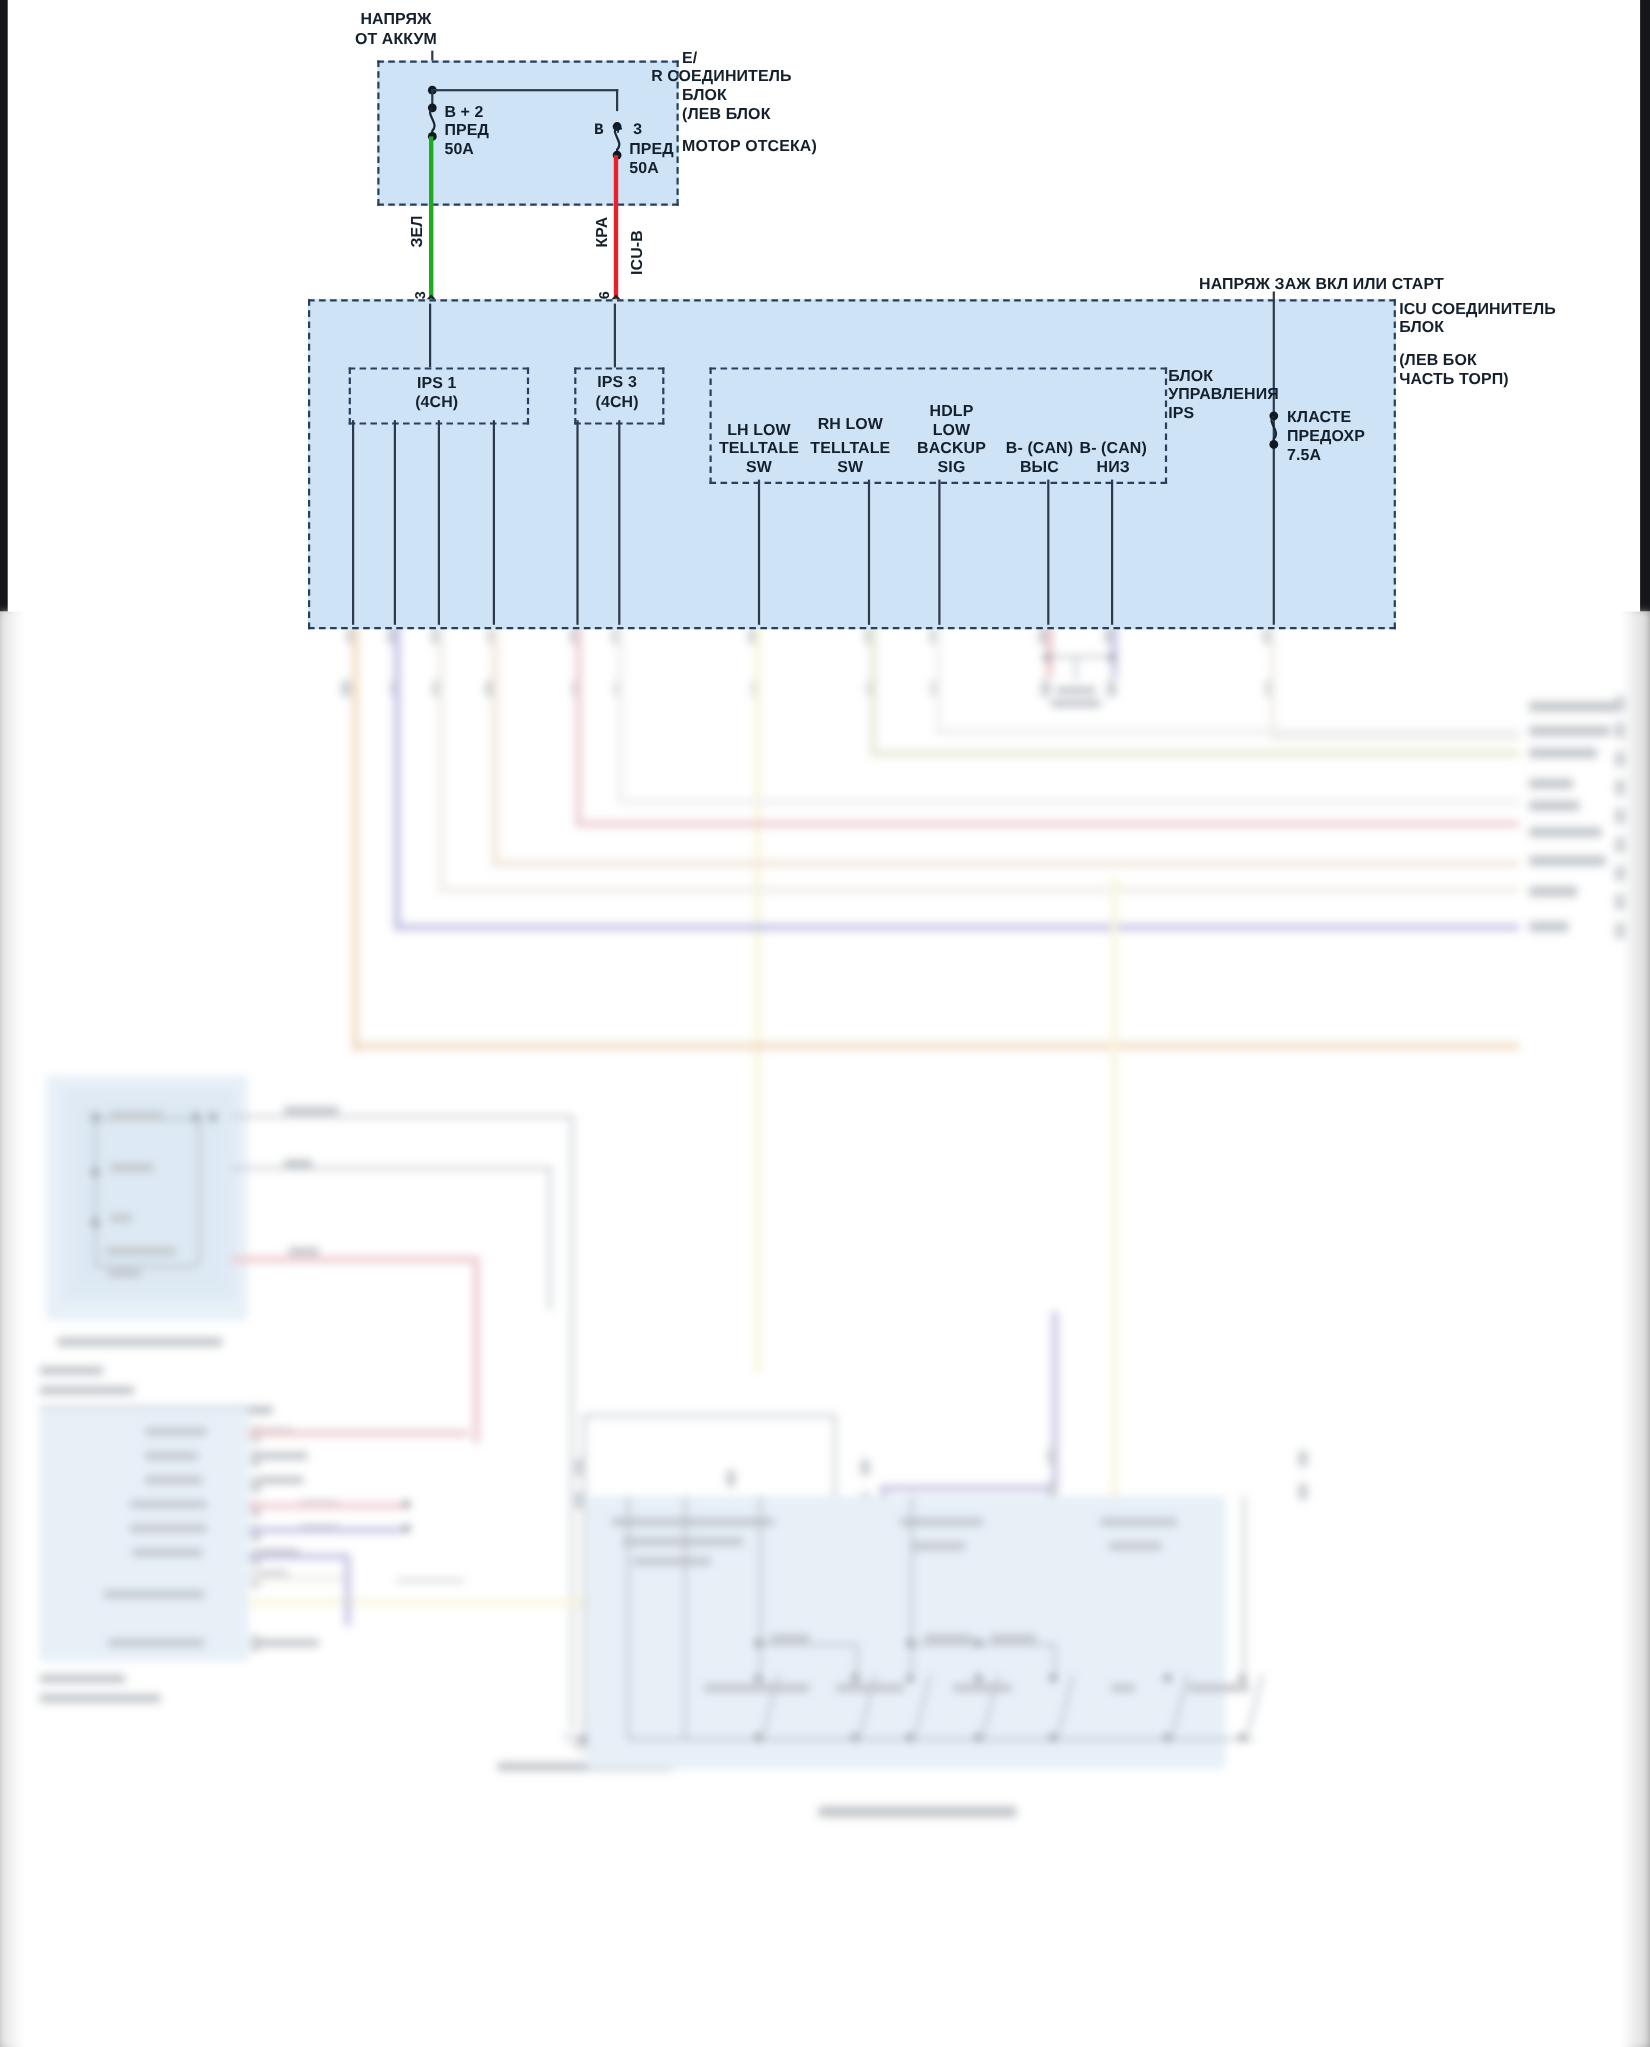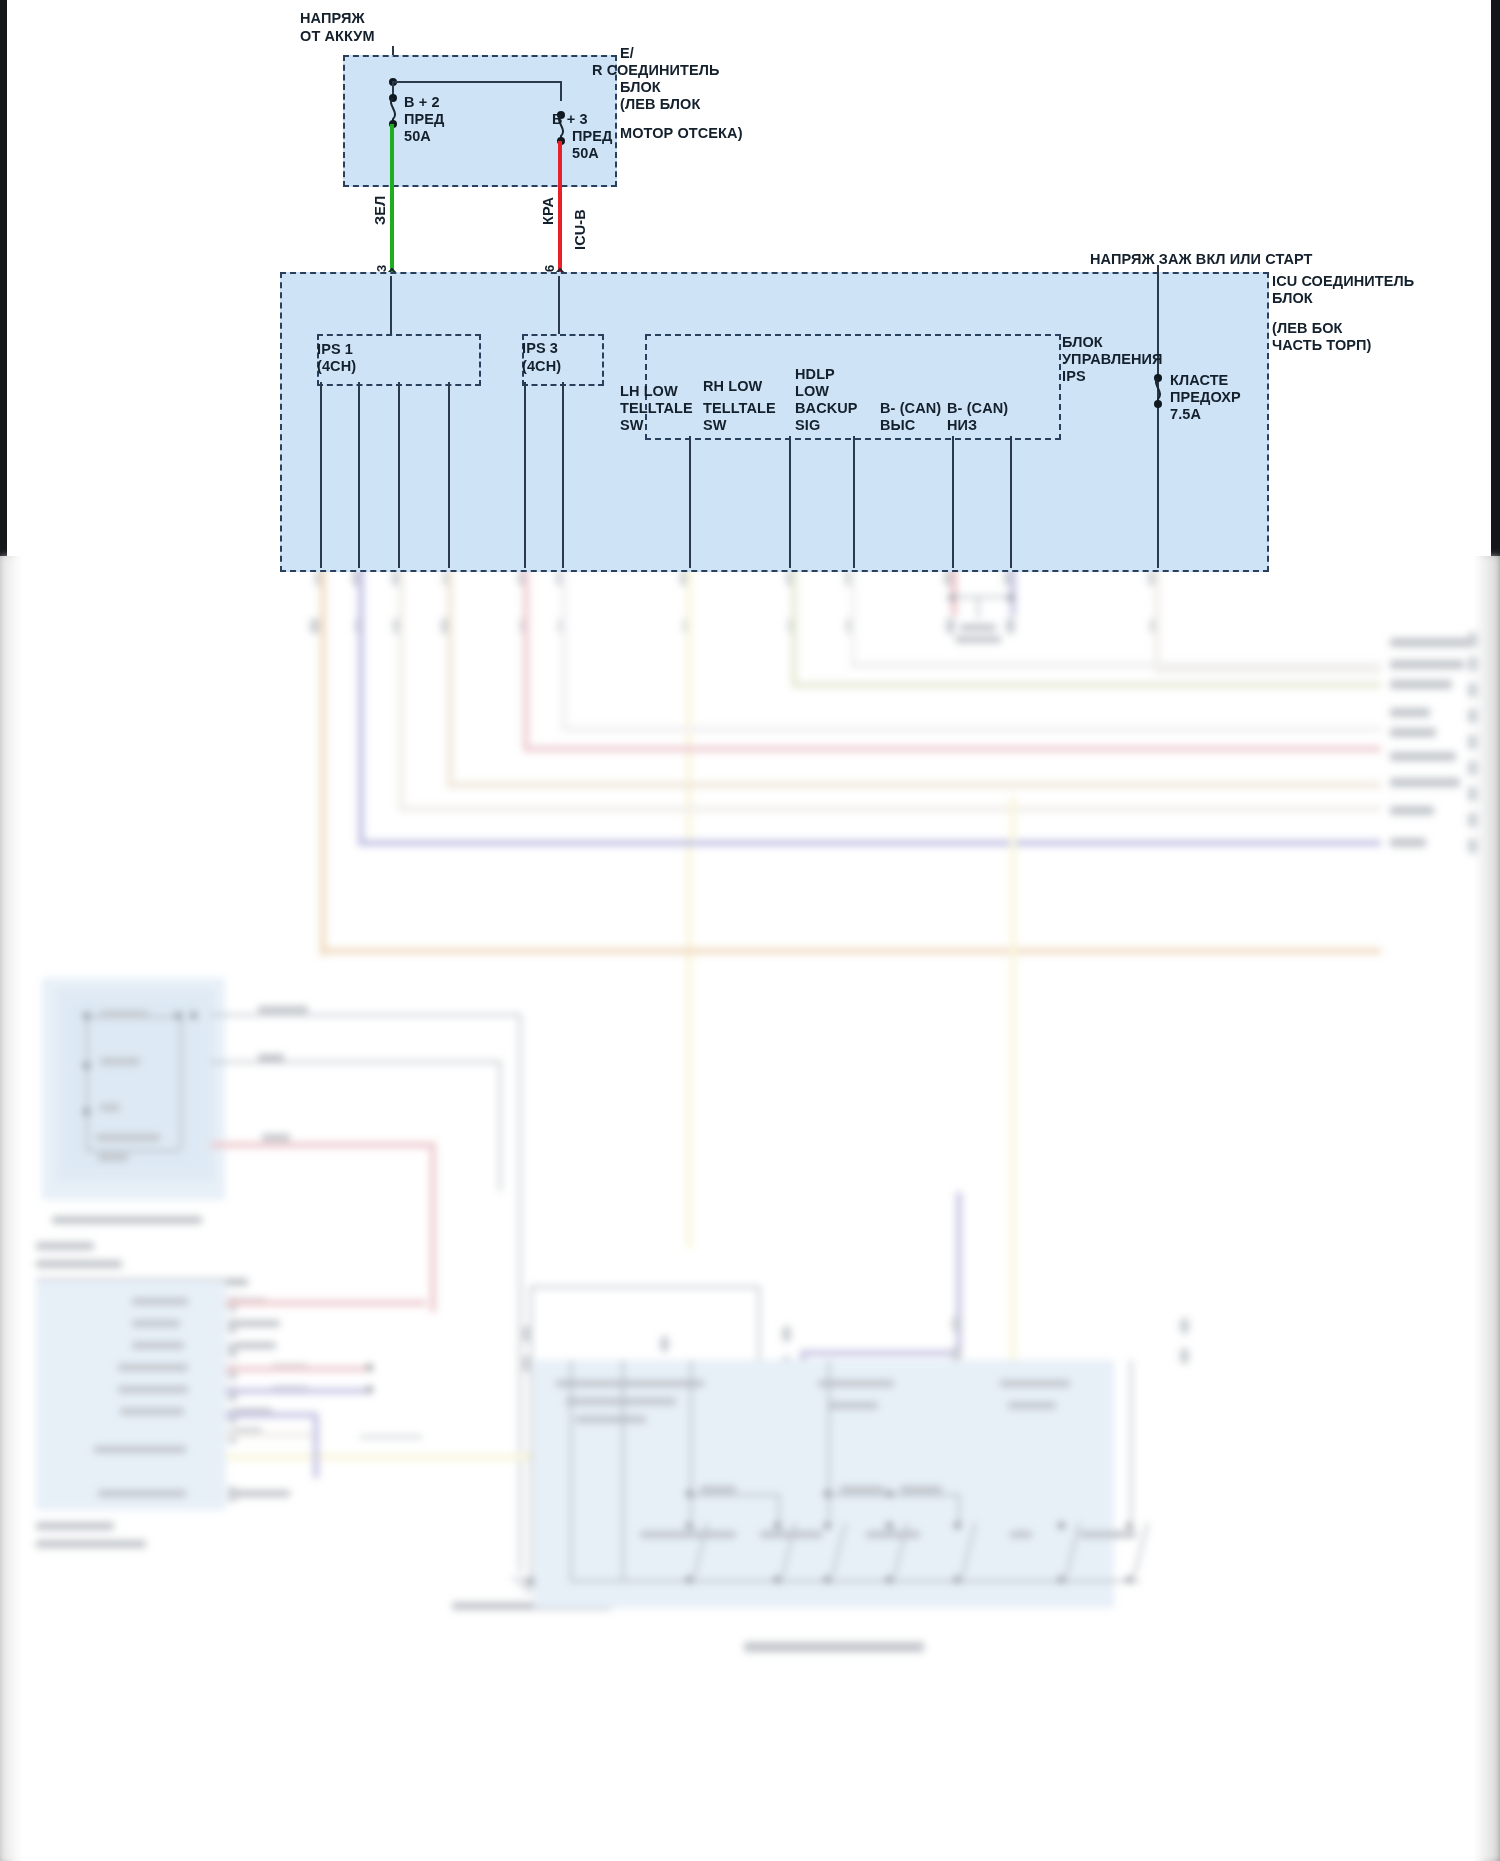--- a/index.html
+++ b/index.html
@@ -24,21 +24,21 @@
   .blk{position:absolute;background:#cfe3f7;}
   .blk.dash{border:2px dashed #28405c;background:#cfe3f7;}
   .wire{position:absolute;background:#2b3a4a;}
   .wire.v{width:2px;}
   .wire.h{height:2px;}
   .wire.green{background:#1fad1f;width:4px;}
   .wire.red{background:#e8202a;width:4px;}
 
   .lbl{position:absolute;color:#14202c;font-size:14.5px;line-height:16.5px;
        white-space:pre;letter-spacing:.1px;}
-  .lbl.c{text-align:left;}
+  .lbl.c{text-align:center;}
   .lbl.b{font-weight:bold;}
   .lbl.rot{transform:rotate(-90deg);transform-origin:0 0;}
 
   .dot{position:absolute;width:8px;height:8px;border-radius:50%;background:#101820;}
 
   
   .fuse{position:absolute;width:16px;height:30px;}
   .fuse svg{display:block;}
 
   
@@ -340,21 +340,21 @@
   <div class="lbl b" style="left:404px;top:111px;">ПРЕД</div>
   <div class="lbl b" style="left:404px;top:128px;">50A</div>
 
   <div class="dot" style="left:557px;top:111px;"></div>
   <div class="fuse" style="left:553px;top:115px;">
     <svg width="16" height="30" viewBox="0 0 16 30">
       <path d="M8 0 C1 6 15 14 8 21 L8 30" fill="none" stroke="#1a2733" stroke-width="2"></path>
     </svg>
   </div>
   <div class="dot" style="left:557px;top:137px;"></div>
-  <div class="lbl b" style="left:552px;top:111px;">B + 3</div>
+  <div class="lbl b" style="left:540px;top:111px;font-family:Liberation Mono, monospace;">B + 3</div>
   <div class="lbl b" style="left:572px;top:128px;">ПРЕД</div>
   <div class="lbl b" style="left:572px;top:145px;">50A</div>
 
   <div class="wire green" style="left:390px;top:124px;height:152px;"></div>
   <div class="wire red" style="left:558px;top:141px;height:135px;"></div>
 
   <div class="lbl b rot" style="left:372px;top:225px;">ЗЕЛ</div>
   <div class="lbl b rot" style="left:540px;top:225px;">КРА</div>
   <div class="lbl b rot" style="left:572px;top:250px;">ICU-B</div>
 

